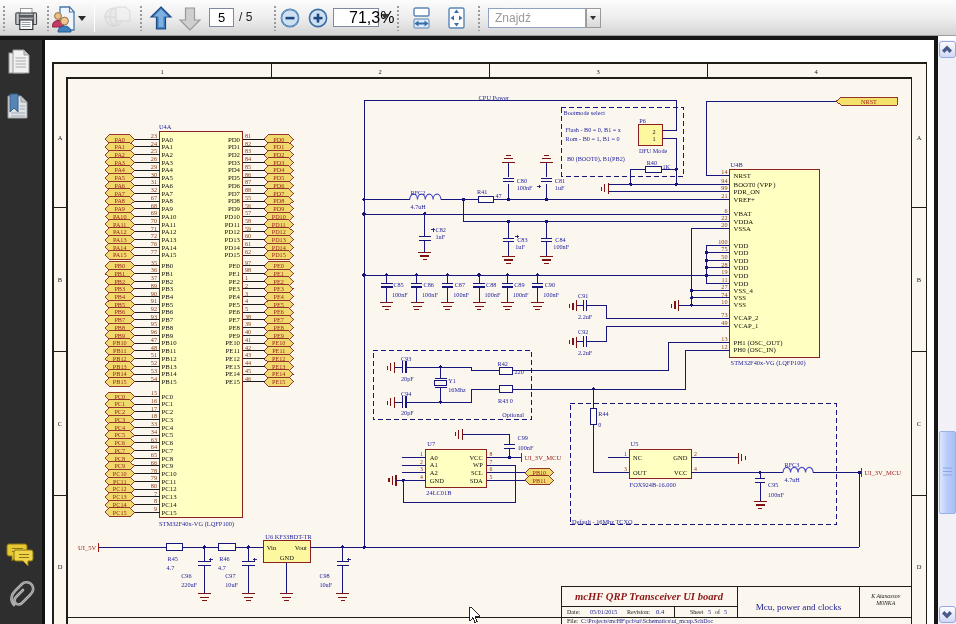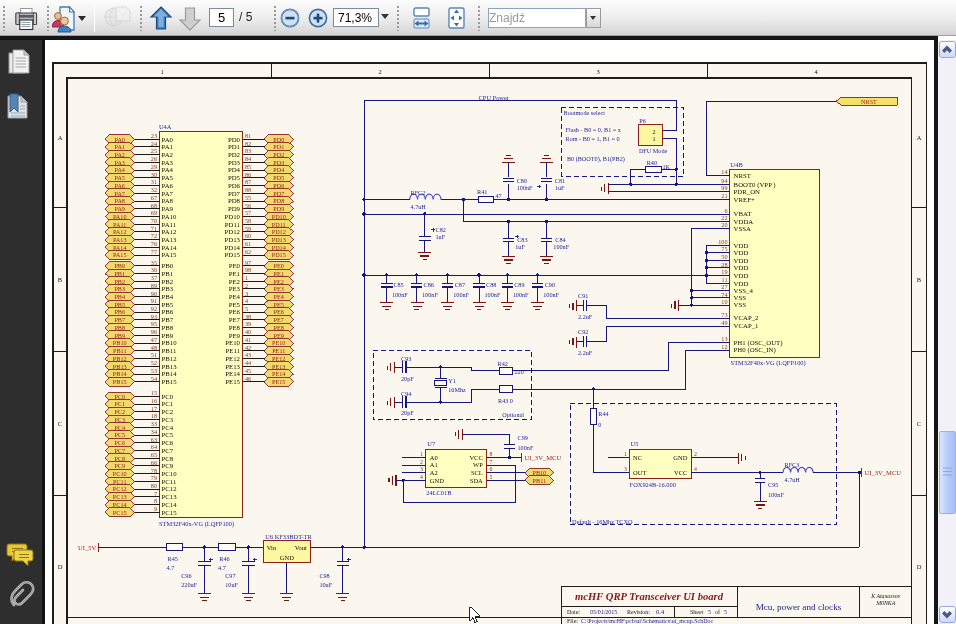--- a/index.html
+++ b/index.html
@@ -35,23 +35,23 @@
 <div id="toolbar">
   <div class="grip" style="left:2px"></div>
   <div class="grip" style="left:46px"></div>
   <div class="vsep" style="left:94px"></div>
   <div class="grip" style="left:139px"></div>
   <div class="grip" style="left:273px"></div>
   <div class="grip" style="left:396px"></div>
   <div class="grip" style="left:477px"></div>
   <div class="tbox" style="left:209px; top:8px; width:25px; height:19px; text-align:center; font-size:13px; line-height:18px;">5</div>
   <div style="position:absolute; left:239px; top:10px; font-size:12px; color:#222;">/ 5</div>
-  <div class="tbox" style="left:333px; top:8px; width:46px; height:19px; font-size:12px; line-height:18px; padding-left:4px;">71,3%</div>
+  <div class="tbox" style="left:333px; top:8px; width:46px; height:19px; font-size:16px; line-height:18px; padding-left:15px;">71,3%</div>
   <div style="position:absolute; left:381px; top:14px; width:0; height:0; border-left:4px solid transparent; border-right:4px solid transparent; border-top:5px solid #333;"></div>
-  <div class="tbox" style="left:488px; top:8px; width:98px; height:20px; font-size:12px; line-height:19px; color:#9a9a9a; border-color:#8fa3c0;">Znajdź</div>
+  <div class="tbox" style="left:488px; top:8px; width:98px; height:20px; font-size:12px; line-height:19px; padding-left:6px; color:#9a9a9a; border-color:#8fa3c0;">Znajdź</div>
   <div style="position:absolute; left:586px; top:8px; width:15px; height:20px; background:linear-gradient(#fafafa,#d8d8d8); border:1px solid #9a9a9a;"></div>
   <div style="position:absolute; left:590px; top:16px; width:0; height:0; border-left:3.5px solid transparent; border-right:3.5px solid transparent; border-top:4.5px solid #333;"></div>
 </div>
 <svg width="956" height="624" viewBox="0 0 956 624">
 
   <g>
 
     <g transform="translate(16,8)">
       <rect x="4.5" y="0.5" width="11.5" height="7" fill="#fcfcfc" stroke="#9a9a9a"></rect>
       <rect x="0" y="5" width="20.5" height="11.5" rx="1.5" fill="#b2b5ba" stroke="#3c3c3c" stroke-width="1.2"></rect>

